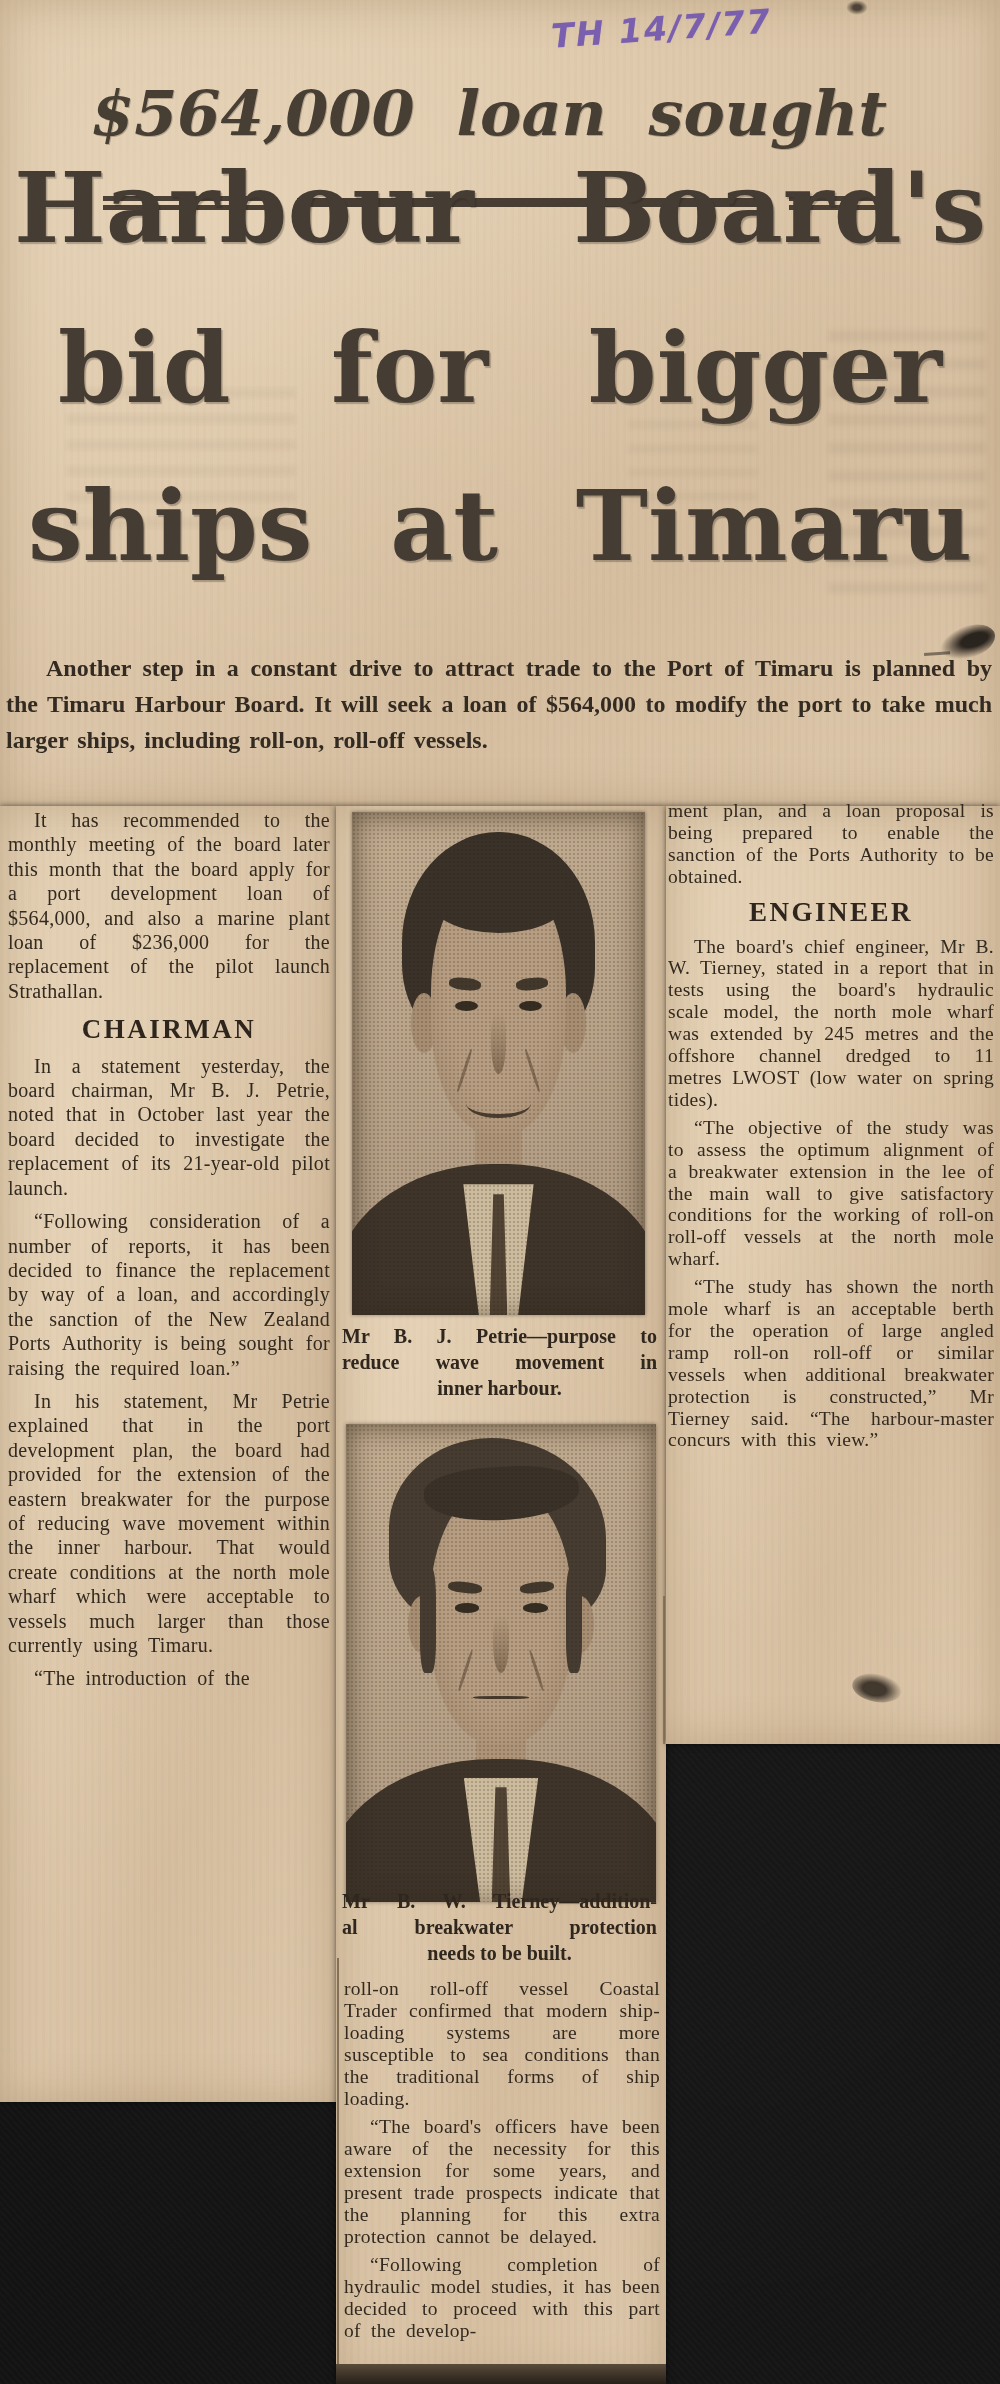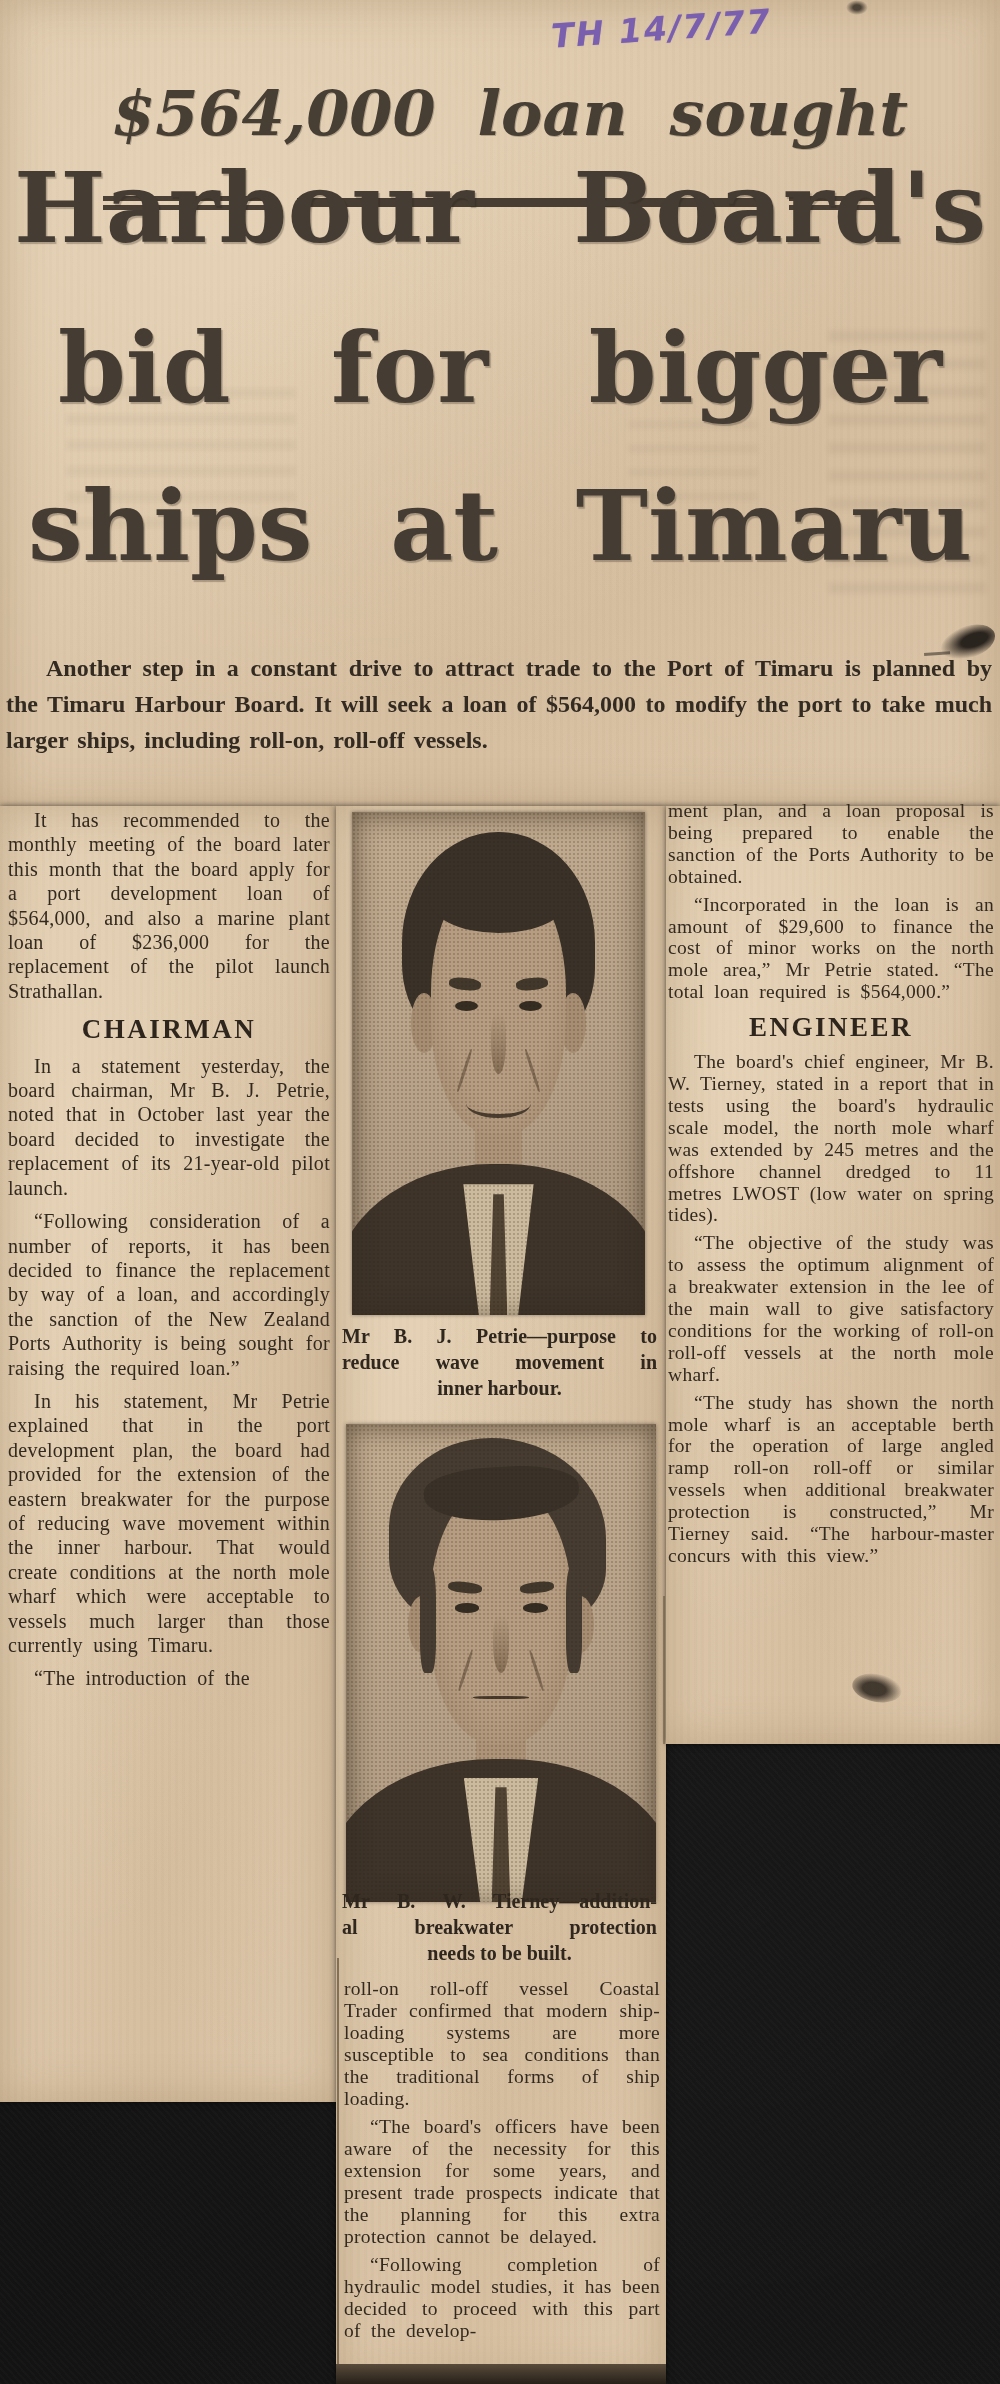--- a/index.html
+++ b/index.html
@@ -21,21 +21,21 @@
   .paper-top{left:0;top:0;width:1000px;height:806px;}
   .paper-left{left:0;top:806px;width:336px;height:1296px;}
   .paper-center{left:336px;top:806px;width:330px;height:1578px;}
   .paper-right{left:666px;top:806px;width:334px;height:938px;}
 
   .annotation{position:absolute;left:552px;top:8px;width:250px;height:62px;
     font-family:"DejaVu Sans", sans-serif;font-style:italic;font-weight:600;
     font-size:33px;letter-spacing:2px;color:#7a5fae;transform:rotate(-4deg);
     text-shadow:0 0 1px rgba(122,95,174,0.55);}
 
-  .kicker{position:absolute;left:112px;top:80px;width:796px;
+  .kicker{position:absolute;left:91px;top:80px;width:796px;
     font-family:"DejaVu Serif", serif;font-style:italic;font-weight:700;
     font-size:62px;line-height:1.1;color:#473e34;
     text-align:justify;text-align-last:justify;
     text-shadow:1px 1px 0 rgba(40,32,24,0.25);}
   .rule{position:absolute;}
   .rule-double{height:14px;background:linear-gradient(#4a4036 0 5px, rgba(0,0,0,0) 5px 9px, #4a4036 9px 14px);}
   .rule-thick{height:9px;background:#473d33;}
   .r1{left:103px;top:196px;width:168px;}
   .r2{left:297px;top:198px;width:472px;}
   .r3{left:789px;top:196px;width:102px;}
@@ -235,21 +235,20 @@
   </div>
 
   <div class="col col-center">
     <p class="noindent">roll-on roll-off vessel Coastal Trader confirmed that modern ship-loading systems are more susceptible to sea conditions than the traditional forms of ship loading.</p>
     <p>“The board's officers have been aware of the necessity for this extension for some years, and present trade prospects indicate that the planning for this extra protection cannot be delayed.</p>
     <p>“Following completion of hydraulic model studies, it has been decided to proceed with this part of the develop-</p>
   </div>
 
   <div class="col col-right">
     <p class="noindent">ment plan, and a loan proposal is being prepared to enable the sanction of the Ports Authority to be obtained.</p>
-    <p>“Incorporated in the loan is an amount of $29,600 to finance the cost of minor works on the north mole area,” Mr Petrie stated. “The total loan required is $564,000.”</p>
     <div class="subhead">ENGINEER</div>
     <p>The board's chief engineer, Mr B. W. Tierney, stated in a report that in tests using the board's hydraulic scale model, the north mole wharf was extended by 245 metres and the offshore channel dredged to 11 metres LWOST (low water on spring tides).</p>
     <p>“The objective of the study was to assess the optimum alignment of a breakwater extension in the lee of the main wall to give satisfactory conditions for the working of roll-on roll-off vessels at the north mole wharf.</p>
     <p>“The study has shown the north mole wharf is an acceptable berth for the operation of large angled ramp roll-on roll-off or similar vessels when additional breakwater protection is constructed,” Mr Tierney said. “The harbour-master concurs with this view.”</p>
   </div>
   <div class="ink-blot blot-right"></div>
 
   <div class="hairline hv1"></div>
   <div class="hairline hv2"></div>
   <div class="bottom-band"></div>

